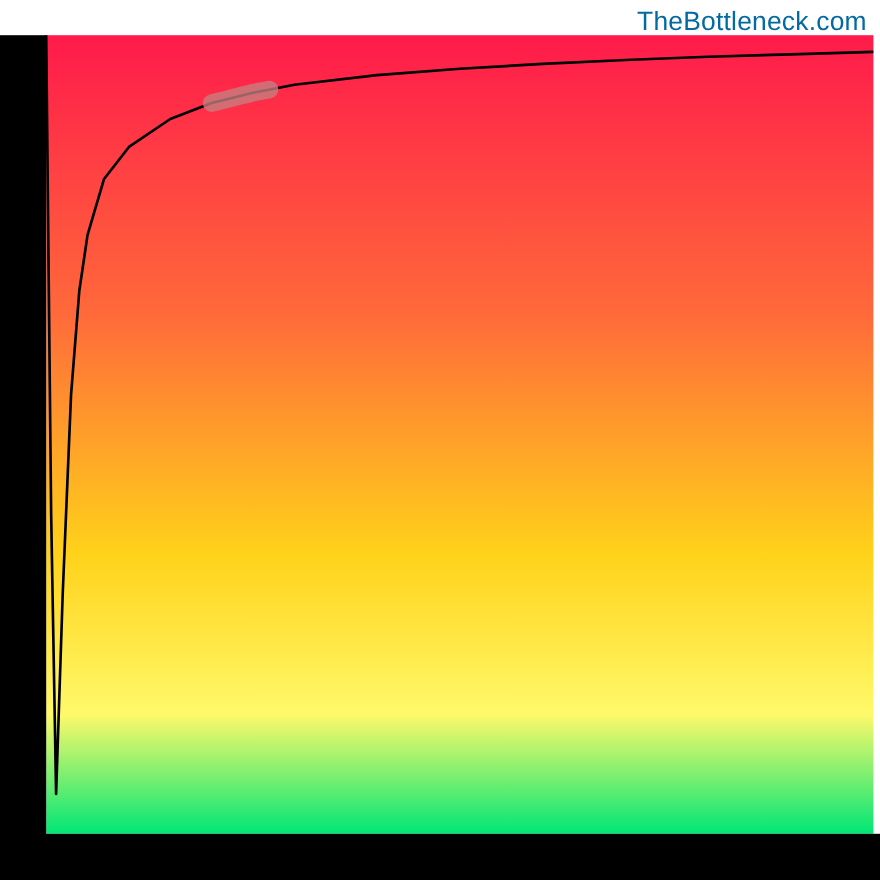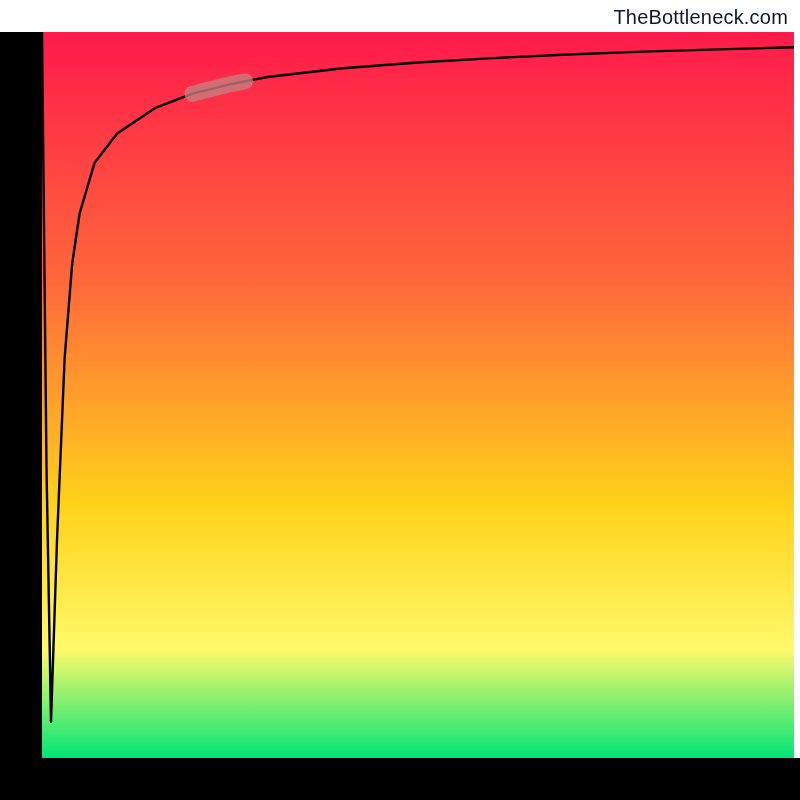--- a/index.html
+++ b/index.html
@@ -13,22 +13,22 @@
   }
   .stage {
     position: relative;
     width: 800px;
     height: 800px;
   }
   .watermark {
     position: absolute;
     top: 6px;
     right: 12px;
-    font-size: 20px;
-    color: #0f172a;
+    font-size: 24px;
+    color: #0369a1;
     font-weight: 400;
     letter-spacing: 0.2px;
     text-align: right;
   }
   svg {
     display: block;
   }
 </style>
 </head>
 <body>

